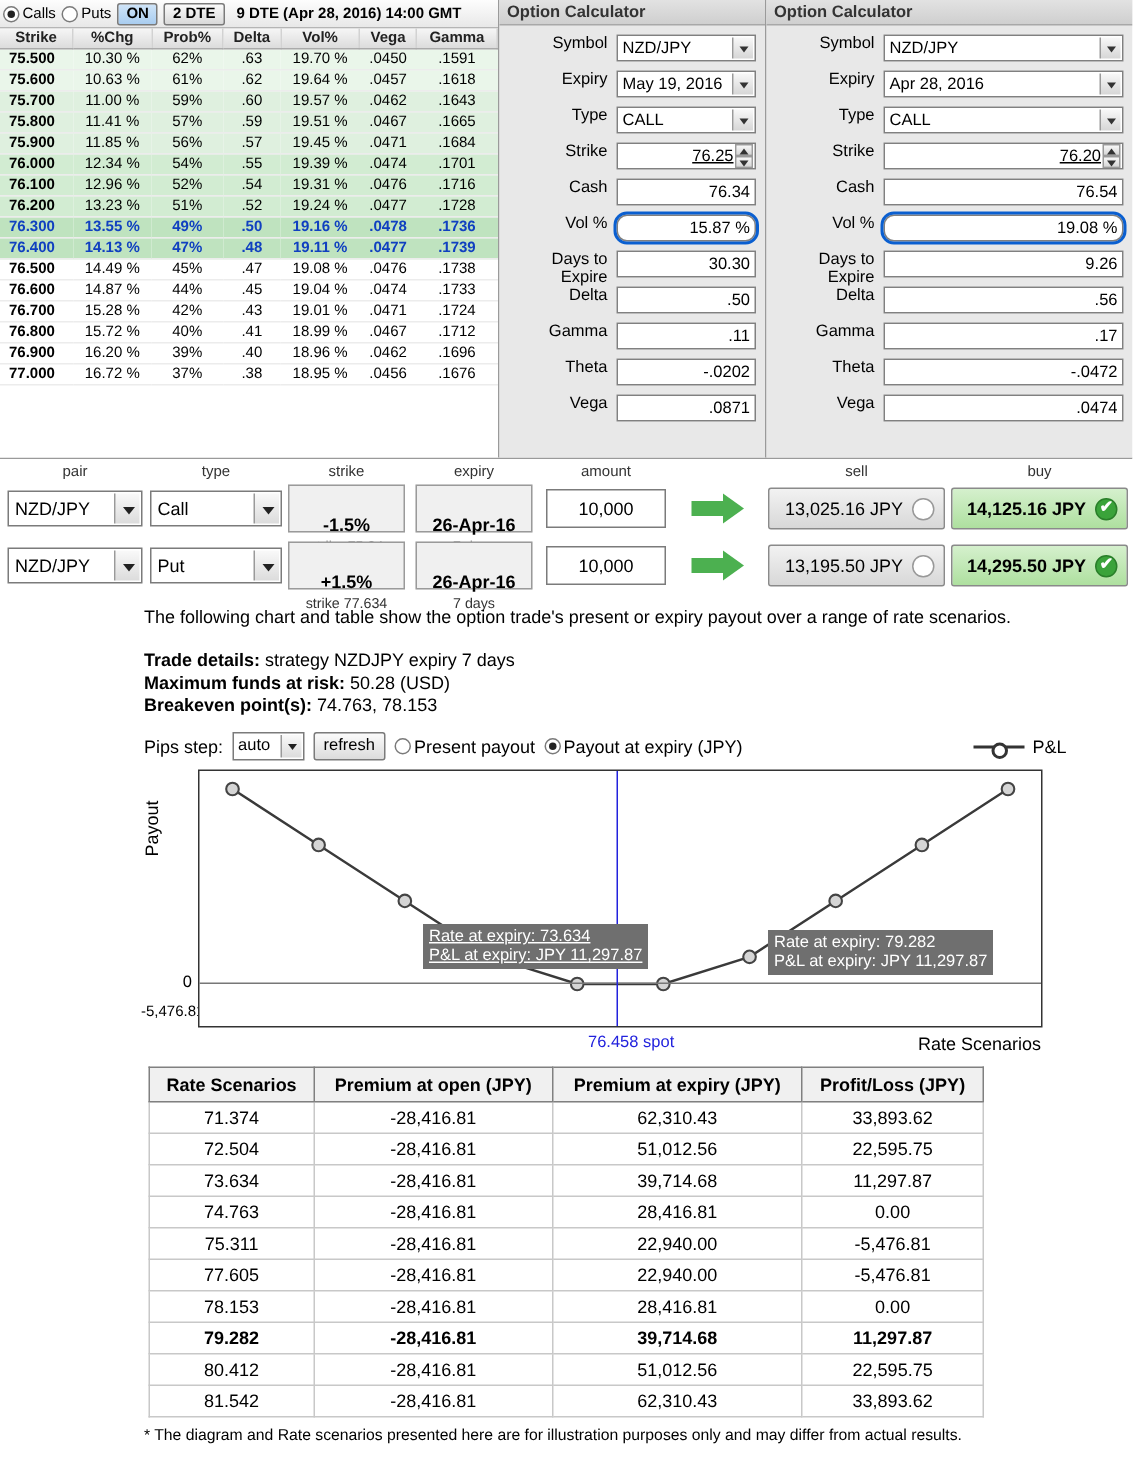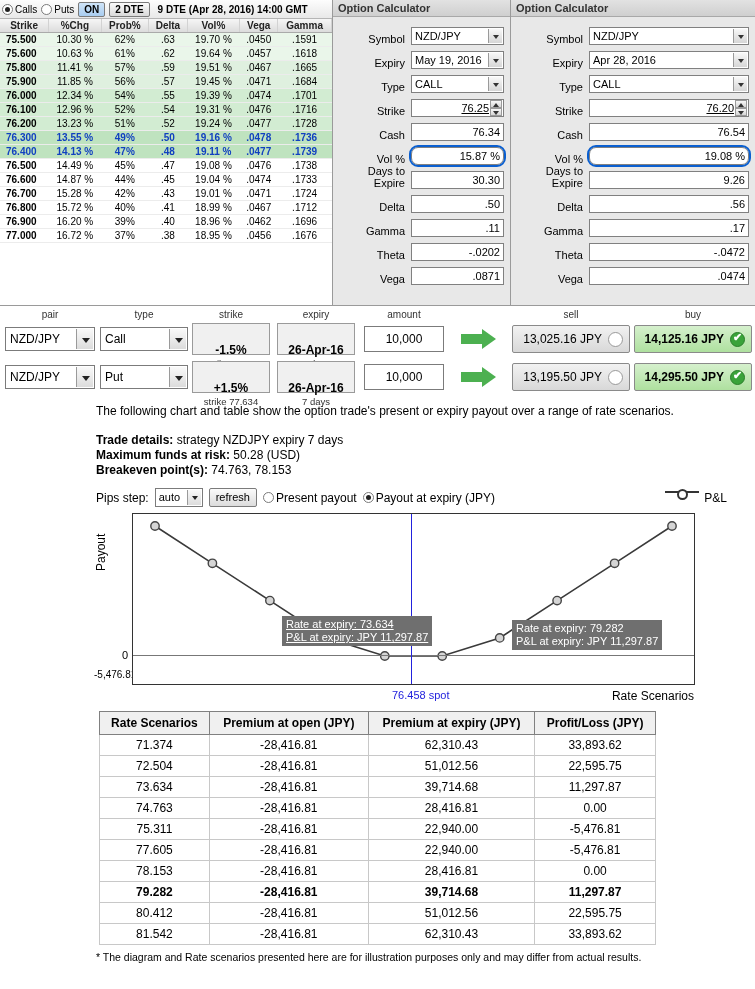--- a/index.html
+++ b/index.html
@@ -64,21 +64,21 @@
   
   .calc { width: 178px; border-right: 1px solid #9a9a9a; background: #e8e8e8; }
   .calc:last-child { border-right: none; width: 244px; }
   .calc-title {
     height: 17px; line-height: 17px; padding-left: 5px;
     background: linear-gradient(#e2e2e2,#cfcfcf);
     border-bottom: 1px solid #a8a8a8;
     font-size: 11px; font-weight: bold; color:#333;
   }
   .calc-body { padding: 6px 6px 2px 4px; }
-  .frow { display: flex; align-items: flex-end; height: 22px; margin-bottom: 2px; }
+  .frow { display: flex; align-items: flex-start; height: 22px; margin-bottom: 2px; }
   .flabel { width: 74px; text-align: right; padding-right: 6px; font-size: 11px; }
   .fval {
     flex: 1; height: 18px; border: 1px solid #808080; background:#fff;
     font-size: 11px; line-height: 16px; padding: 0 3px; text-align: right;
     position: relative;
   }
   .fval.left { text-align: left; }
   .fval.sel { outline: 2px solid #0a5fd0; outline-offset: 0px; border-radius: 7px; }
   .drop { position:relative; padding-right: 16px; }
   .drop .arrow {
@@ -188,21 +188,21 @@
     background: linear-gradient(#f9f9f9,#dcdcdc); border-left:1px solid #9a9a9a;
   }
   .mini-sel .arrow::after {
     content:""; position:absolute; left:4px; top:6px;
     border-left:3px solid transparent; border-right:3px solid transparent; border-top:4px solid #222;
   }
   .btn-sm {
     height: 19px; border:1px solid #7b7b7b; border-radius:2px; padding: 0 6px;
     background: linear-gradient(#fbfbfb,#dcdcdc); font-size: 11px; line-height:17px;
   }
-  .legend-pl { position:absolute; right: 28px; display:flex; gap:5px; }
+  .legend-pl { position:absolute; right: 44px; display:flex; align-items:center; gap:5px; }
   .legend-line { width: 34px; height: 0; border-top: 2px solid #333; position:relative; }
   .legend-line::after {
     content:""; position:absolute; left: 12px; top:-4px; width:7px; height:7px;
     border-radius:50%; background:#fff; border:2px solid #333;
   }
 
   
   .chart-wrap { position: relative; margin: 6px 0 0 96px; width: 600px; height: 190px; }
   .chart-box { position:absolute; left: 36px; top: 0; width: 563px; height: 172px; border:1px solid #333; background:#fff; }
   .ylabel {
@@ -279,20 +279,29 @@
             <tr class="row-g1">
               <td class="strike">75.600</td>
               <td>10.63 %</td>
               <td>61%</td>
               <td>.62</td>
               <td>19.64 %</td>
               <td>.0457</td>
               <td>.1618</td>
             </tr>
             <tr class="row-g2">
+              <td class="strike">75.700</td>
+              <td>11.00 %</td>
+              <td>59%</td>
+              <td>.60</td>
+              <td>19.57 %</td>
+              <td>.0462</td>
+              <td>.1643</td>
+            </tr>
+            <tr class="row-g2">
               <td class="strike">75.800</td>
               <td>11.41 %</td>
               <td>57%</td>
               <td>.59</td>
               <td>19.51 %</td>
               <td>.0467</td>
               <td>.1665</td>
             </tr>
             <tr class="row-g2">
               <td class="strike">75.900</td>

